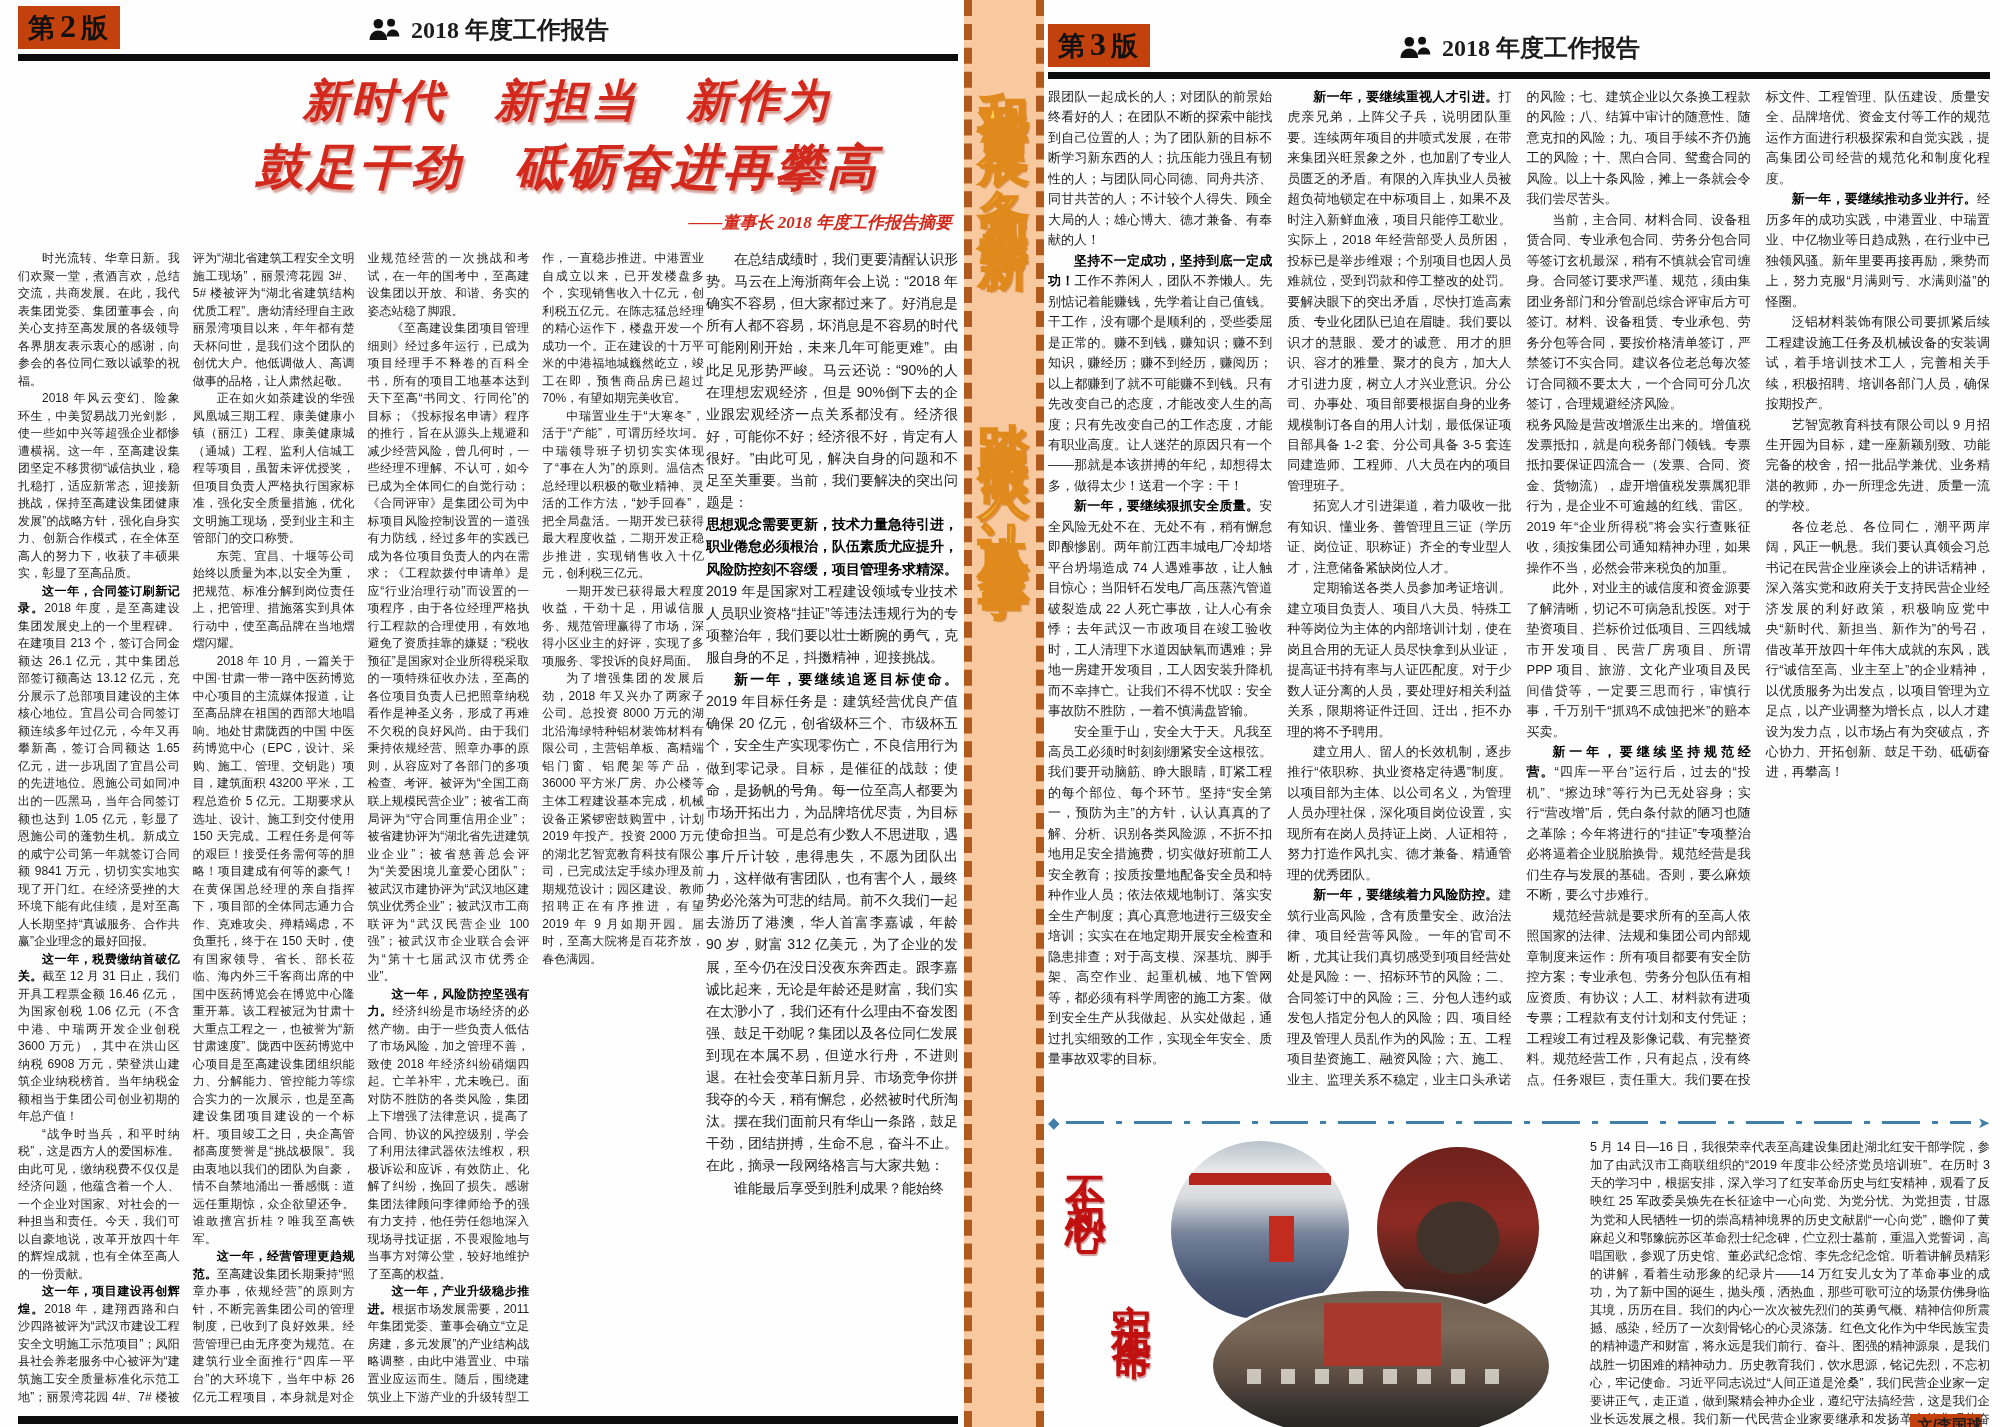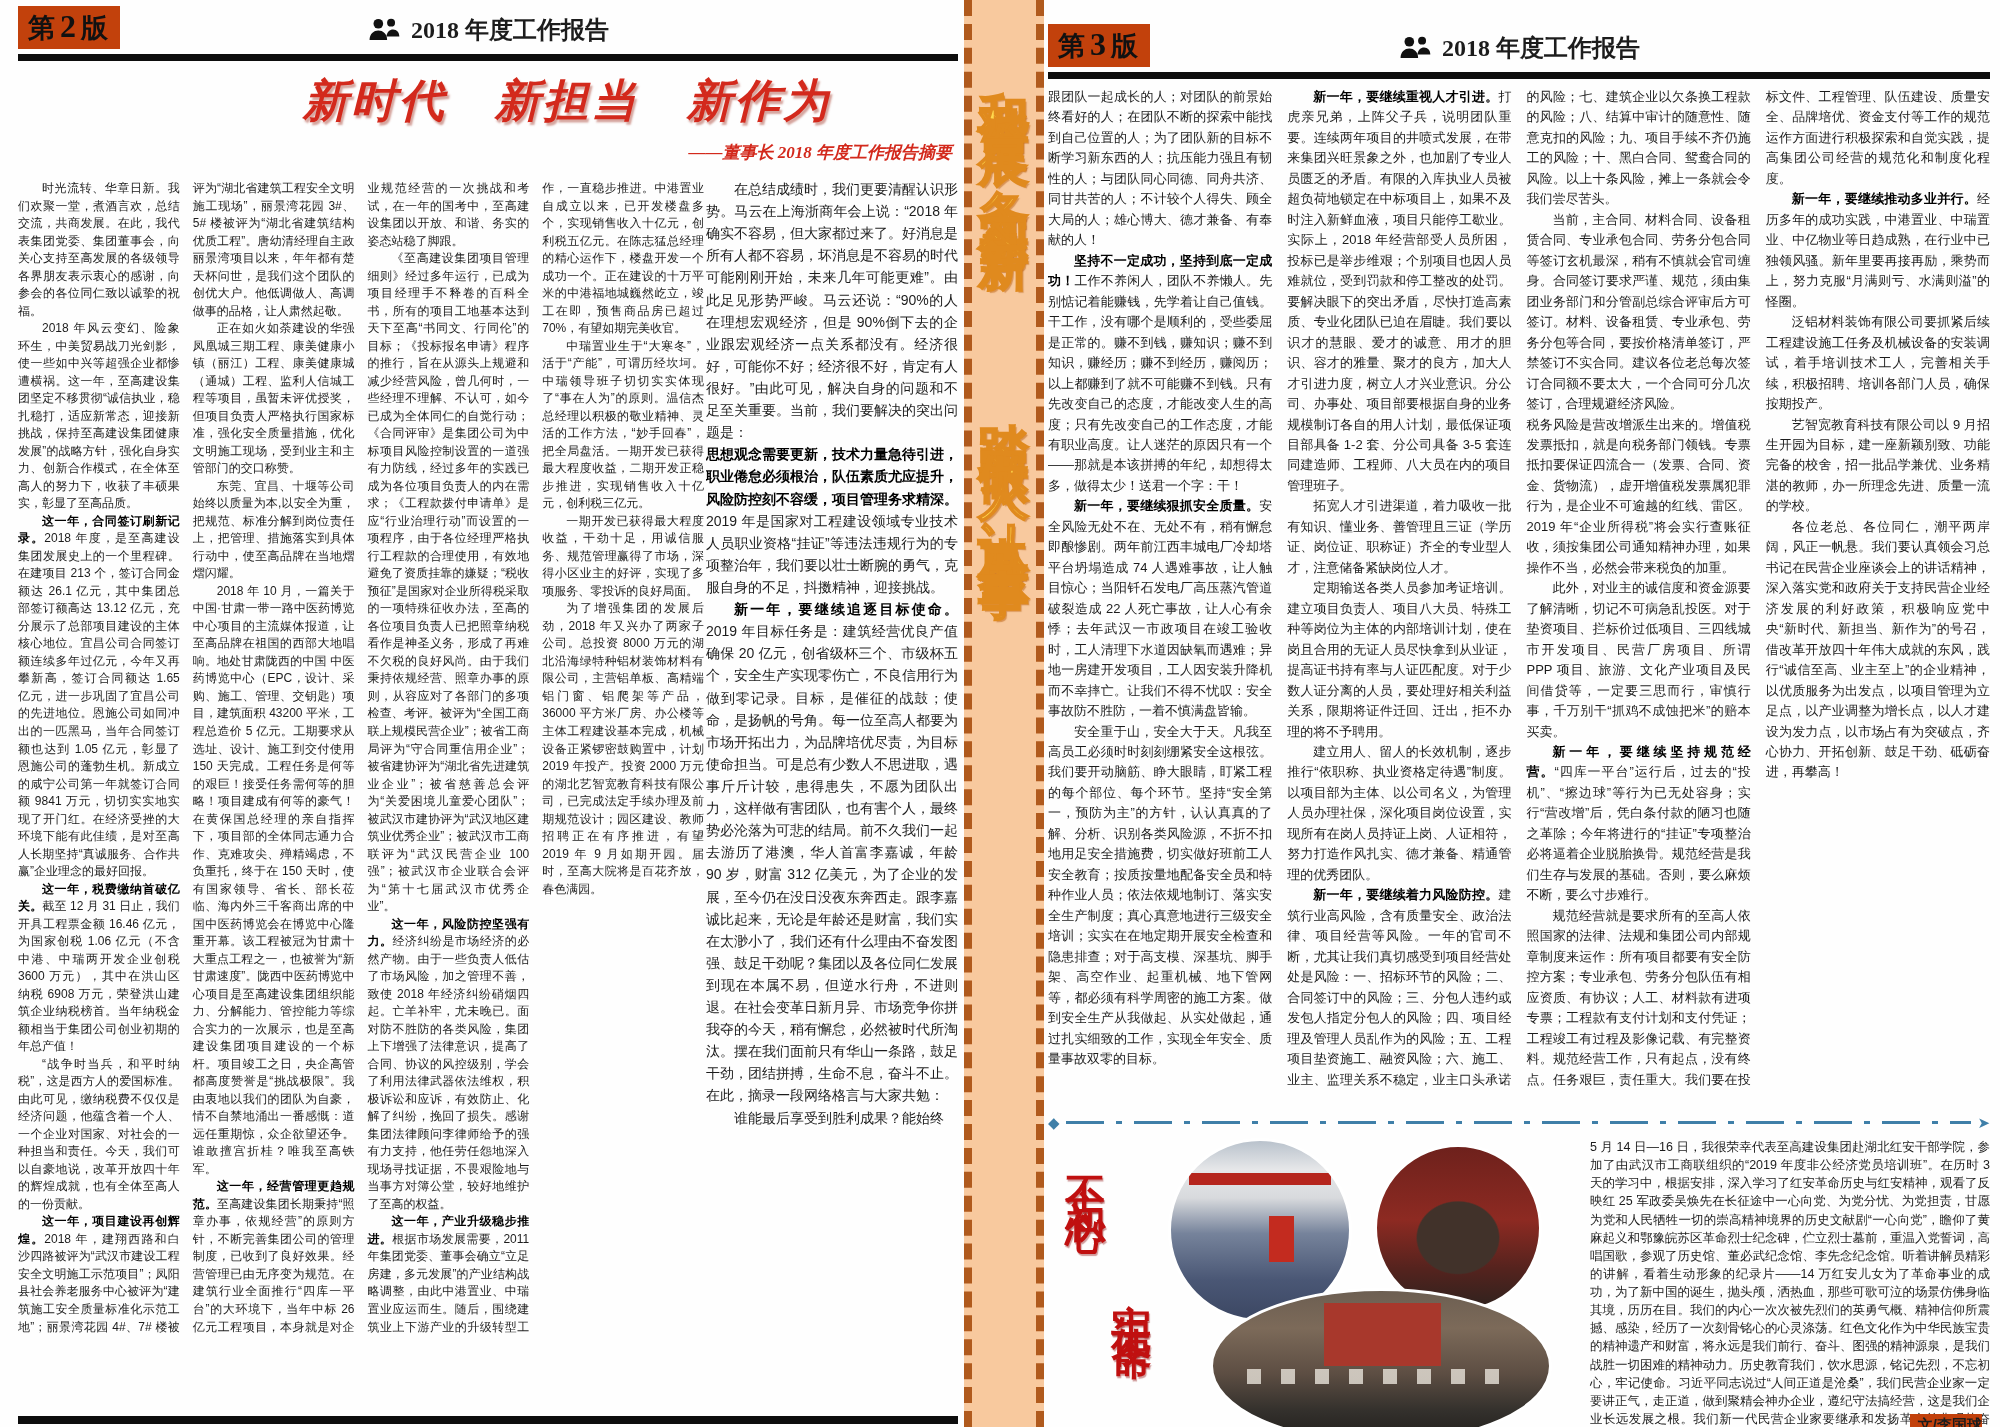--- a/index.html
+++ b/index.html
@@ -149,20 +149,21 @@
           <path d="M13.6 13.6c.6-3.3 2.4-5 4.8-5 2.7 0 4.4 2.2 4.4 5z"></path>
         </svg>
       </span>
       <span>2018 年度工作报告</span>
     </span>
   </div>
   <div class="rule"></div>
 
   <div class="title-block">
     <div class="headline l1">新时代　新担当　新作为</div>
+    <div class="headline l2">鼓足干劲　砥砺奋进再攀高</div>
     <div class="red-byline">——董事长 2018 年度工作报告摘要</div>
   </div>
 
   <div class="left-body">
     <div class="l-cols">
         <p>时光流转、华章日新。我们欢聚一堂，煮酒言欢，总结交流，共商发展。在此，我代表集团党委、集团董事会，向关心支持至高发展的各级领导各界朋友表示衷心的感谢，向参会的各位同仁致以诚挚的祝福。</p>
         <p>2018 年风云变幻、险象环生，中美贸易战刀光剑影，使一些如中兴等超强企业都惨遭横祸。这一年，至高建设集团坚定不移贯彻“诚信执业，稳扎稳打，适应新常态，迎接新挑战，保持至高建设集团健康发展”的战略方针，强化自身实力、创新合作模式，在全体至高人的努力下，收获了丰硕果实，彰显了至高品质。</p>
         <p><b>这一年，合同签订刷新记录。</b>2018 年度，是至高建设集团发展史上的一个里程碑。在建项目 213 个，签订合同金额达 26.1 亿元，其中集团总部签订额高达 13.12 亿元，充分展示了总部项目建设的主体核心地位。宜昌公司合同签订额连续多年过亿元，今年又再攀新高，签订合同额达 1.65 亿元，进一步巩固了宜昌公司的先进地位。恩施公司如同冲出的一匹黑马，当年合同签订额也达到 1.05 亿元，彰显了恩施公司的蓬勃生机。新成立的咸宁公司第一年就签订合同额 9841 万元，切切实实地实现了开门红。在经济受挫的大环境下能有此佳绩，是对至高人长期坚持“真诚服务、合作共赢”企业理念的最好回报。</p>
         <p><b>这一年，税费缴纳首破亿关。</b>截至 12 月 31 日止，我们开具工程票金额 16.46 亿元，为国家创税 1.06 亿元（不含中港、中瑞两开发企业创税 3600 万元），其中在洪山区纳税 6908 万元，荣登洪山建筑企业纳税榜首。当年纳税金额相当于集团公司创业初期的年总产值！</p>
         <p>“战争时当兵，和平时纳税”，这是西方人的爱国标准。由此可见，缴纳税费不仅仅是经济问题，他蕴含着一个人、一个企业对国家、对社会的一种担当和责任。今天，我们可以自豪地说，改革开放四十年的辉煌成就，也有全体至高人的一份贡献。</p>

